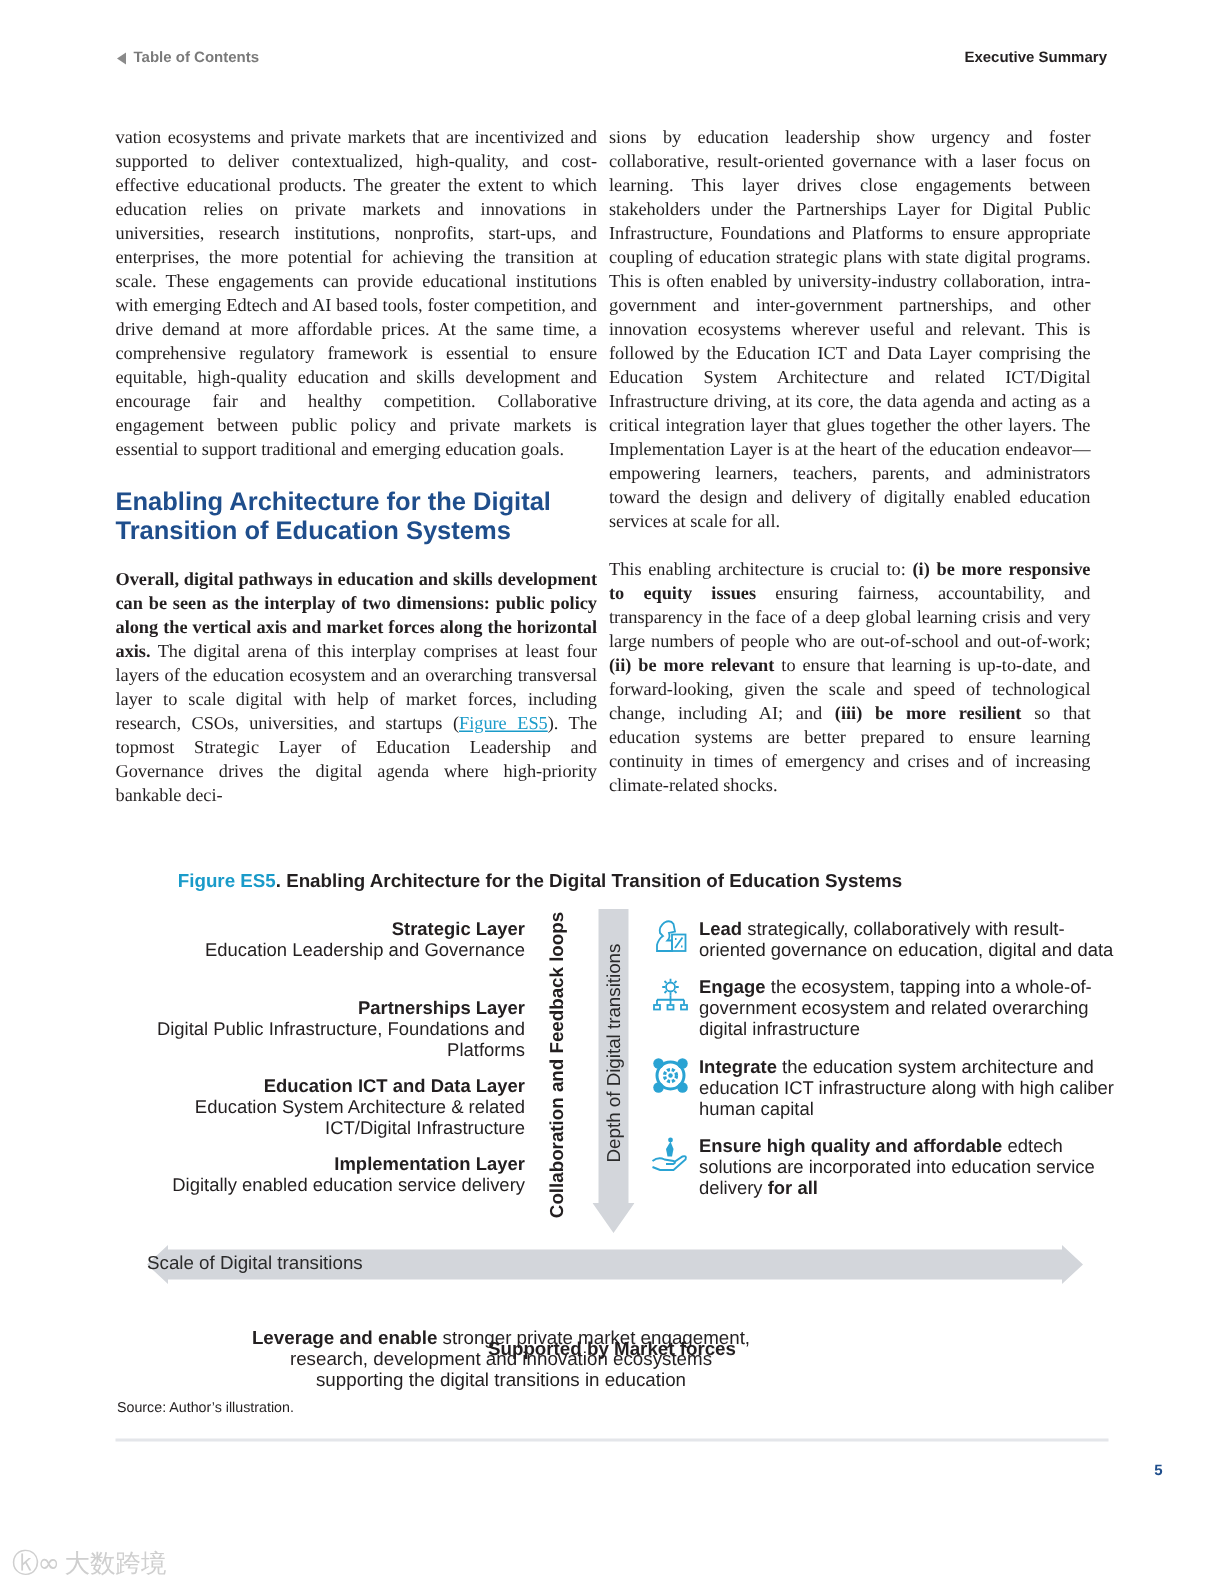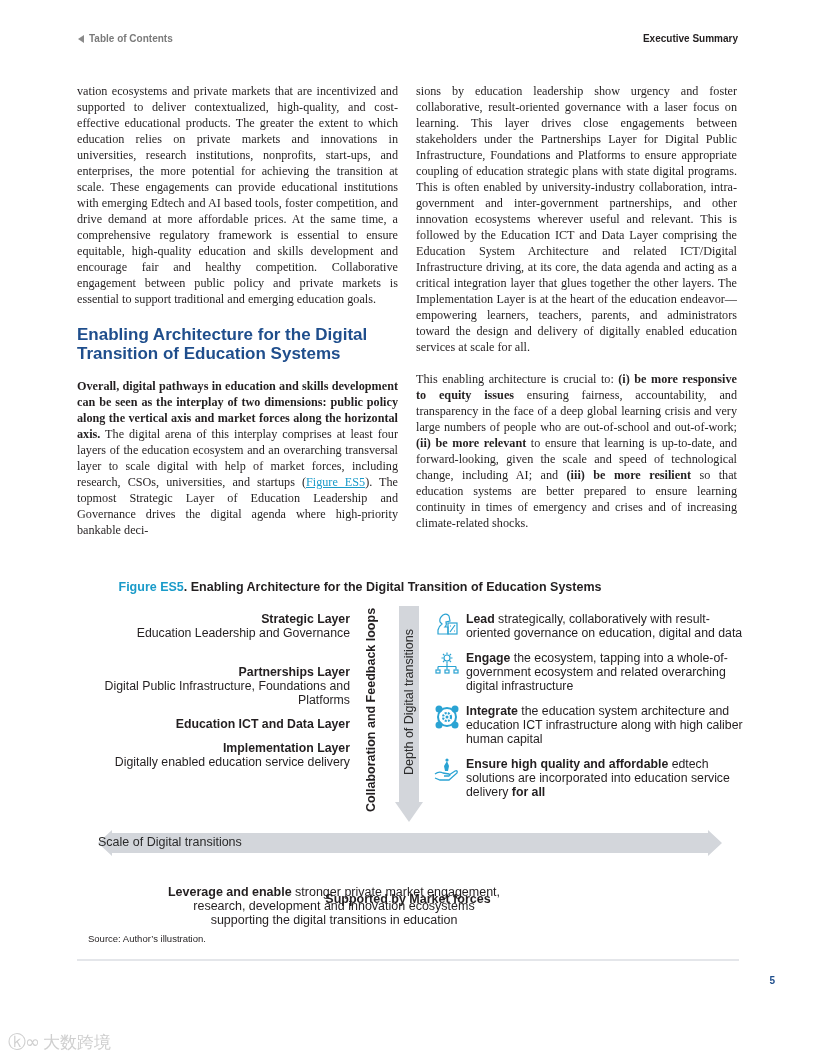--- a/index.html
+++ b/index.html
@@ -8,21 +8,21 @@
 
   
   .hdr-left { left: 78px; top: 33px; font: bold 10px "Liberation Sans", sans-serif; color: #7a7a7a; display: flex; align-items: center; gap: 5px; }
   .hdr-left .tri { width: 0; height: 0; border-top: 4px solid transparent; border-bottom: 4px solid transparent; border-right: 6px solid #8a8a8a; }
   .hdr-right { right: 78px; top: 33px; font: bold 10px "Liberation Sans", sans-serif; color: #231f20; }
 
   
   .col { font: 12.2px/16px "Liberation Serif", serif; text-align: justify; hyphens: none; color: #231f20; }
   .col p { margin: 0; }
   .col-left { left: 77px; top: 83px; width: 321px; }
-  .col-right { left: 416px; top: 83px; width: 321px; }
+  .col-right { left: 406px; top: 83px; width: 321px; }
   .section-title { font: bold 17px/19px "Liberation Sans", sans-serif; color: #1f4e8c; margin: 18px 0 15px 0; text-align: left; }
   .link { color: #1a9bc9; text-decoration: underline; }
   .gap { height: 16px; }
 
   
   .fig-title { left: 0; width: 720px; top: 580px; text-align: center; font: bold 12.5px "Liberation Sans", sans-serif; color: #231f20; }
   .fig-title .num { color: #1a9bc9; }
 
   .layers { left: 70px; top: 612px; width: 280px; text-align: right; font: 12.3px/14px "Liberation Sans", sans-serif; color: #231f20; }
   .layer { margin-bottom: 10px; }
@@ -39,21 +39,21 @@
   .act { display: flex; align-items: flex-start; margin-bottom: 11px; }
   .act .ic { width: 26px; height: 26px; flex: 0 0 26px; margin-right: 6px; margin-top: 0px; }
   .act .txt b { font-weight: bold; }
 
   .harrow { left: 98px; top: 829px; width: 624px; height: 28px; }
   .harrow span { position: absolute; left: 0; right: 0; top: 6px; font: 12.5px "Liberation Sans", sans-serif; color: #2a2a2a; }
 
   .market-title { left: 0; width: 816px; top: 892px; text-align: center; font: bold 12.5px "Liberation Sans", sans-serif; color: #231f20; }
   .market-text { left: 0; width: 668px; top: 885px; text-align: center; font: 12.5px/14px "Liberation Sans", sans-serif; color: #231f20; }
 
-  .source { left: 88px; top: 933px; font: 9.5px "Liberation Sans", sans-serif; color: #231f20; }
+  .source { left: 78px; top: 933px; font: 9.5px "Liberation Sans", sans-serif; color: #231f20; }
   .rule { left: 77px; top: 959px; width: 662px; height: 2px; background: #e4e6ea; }
   .pagenum { right: 41px; top: 975px; font: bold 10px "Liberation Sans", sans-serif; color: #1f4e8c; }
 
   .watermark { left: 8px; top: 1030px; font: 17px "DejaVu Sans", sans-serif; color: #cfcfcf; display: flex; align-items: center; gap: 4px; }
   .watermark .logo { font-size: 18px; letter-spacing: -1px; }
 </style>
 </head>
 <body>
 
 <div class="abs hdr-left">
@@ -80,20 +80,21 @@
   <div class="layer l1">
     <div class="lt">Strategic Layer</div>
     <div>Education Leadership and Governance</div>
   </div>
   <div class="layer">
     <div class="lt">Partnerships Layer</div>
     <div>Digital Public Infrastructure, Foundations and Platforms</div>
   </div>
   <div class="layer">
     <div class="lt">Education ICT and Data Layer</div>
+    <div style="padding-left:20px">Education System Architecture &amp; related ICT/Digital Infrastructure</div>
   </div>
   <div class="layer">
     <div class="lt">Implementation Layer</div>
     <div>Digitally enabled education service delivery</div>
   </div>
 </div>
 
 <div class="abs vlabel-bold">
   <span>Collaboration and Feedback loops</span>
 </div>

